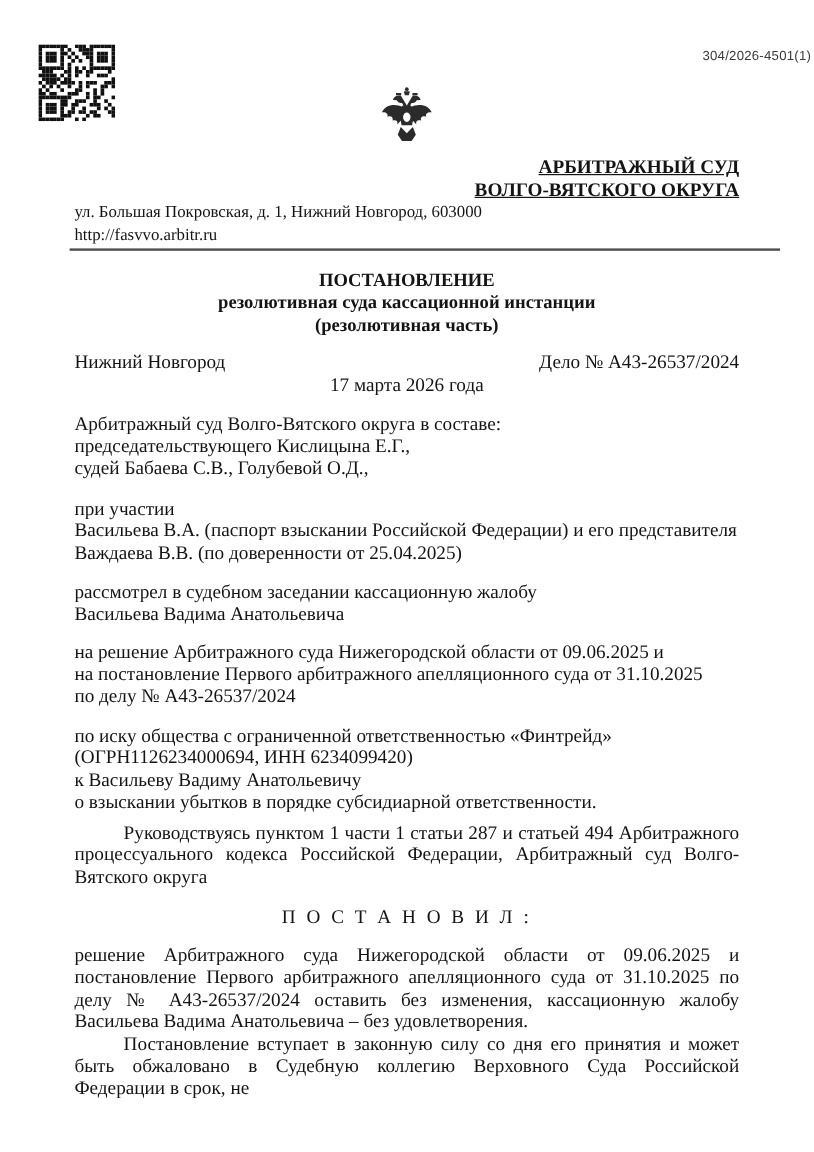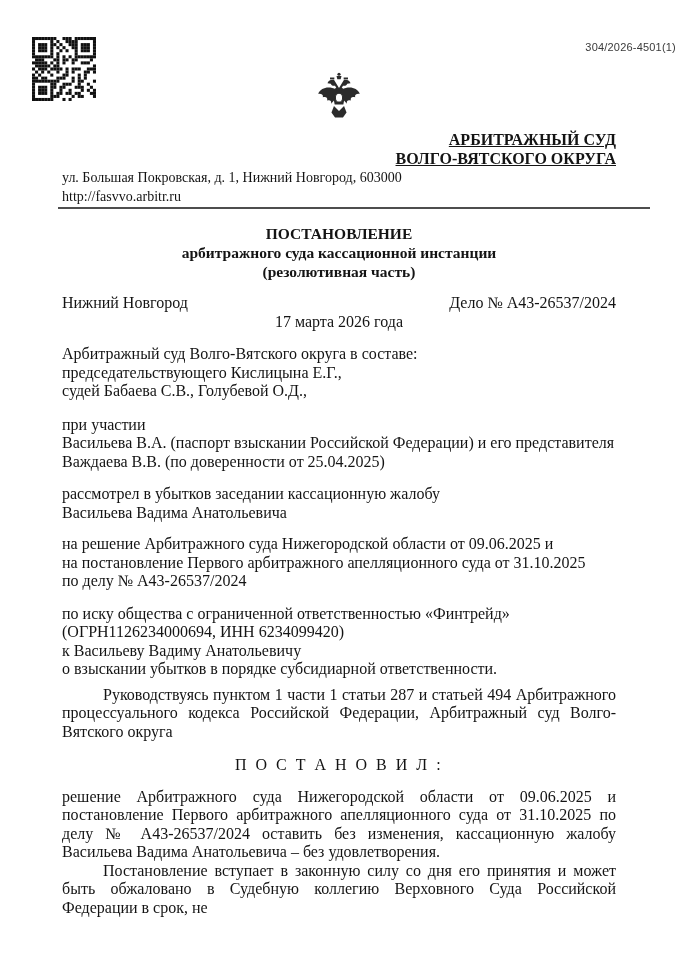--- a/index.html
+++ b/index.html
@@ -298,21 +298,21 @@
 
     <div class="court">АРБИТРАЖНЫЙ СУД</div>
     <div class="court">ВОЛГО-ВЯТСКОГО ОКРУГА</div>
     <div class="addr">ул. Большая Покровская, д. 1, Нижний Новгород, 603000</div>
     <div class="addr">http://fasvvo.arbitr.ru</div>
 
     <hr class="rule">
 
     <div class="title-wrap">
       <div class="title">ПОСТАНОВЛЕНИЕ</div>
-      <div class="title">арбитражного суда кассационной инстанции</div>
+      <div class="title">резолютивная суда кассационной инстанции</div>
       <div class="title">(резолютивная часть)</div>
     </div>
 
     <div class="meta">
       <div class="meta-row">
         <span class="line">Нижний Новгород</span>
         <span class="line">Дело № А43-26537/2024</span>
       </div>
       <div>17 марта 2026 года</div>
     </div>
@@ -323,21 +323,21 @@
       <div>судей Бабаева С.В., Голубевой О.Д.,</div>
     </div>
 
     <div class="para mt15">
       <div>при участии</div>
       <div>Васильева В.А. (паспорт взыскании Российской Федерации) и его представителя</div>
       <div>Важдаева В.В. (по доверенности от 25.04.2025)</div>
     </div>
 
     <div class="para">
-      <div>рассмотрел в убытков заседании кассационную жалобу</div>
+      <div>рассмотрел в судебном заседании кассационную жалобу</div>
       <div>Васильева Вадима Анатольевича</div>
     </div>
 
     <div class="para mt13">
       <div>на решение Арбитражного суда Нижегородской области от 09.06.2025 и</div>
       <div>на постановление Первого арбитражного апелляционного суда от 31.10.2025</div>
       <div>по делу № А43-26537/2024</div>
     </div>
 
     <div class="para">

